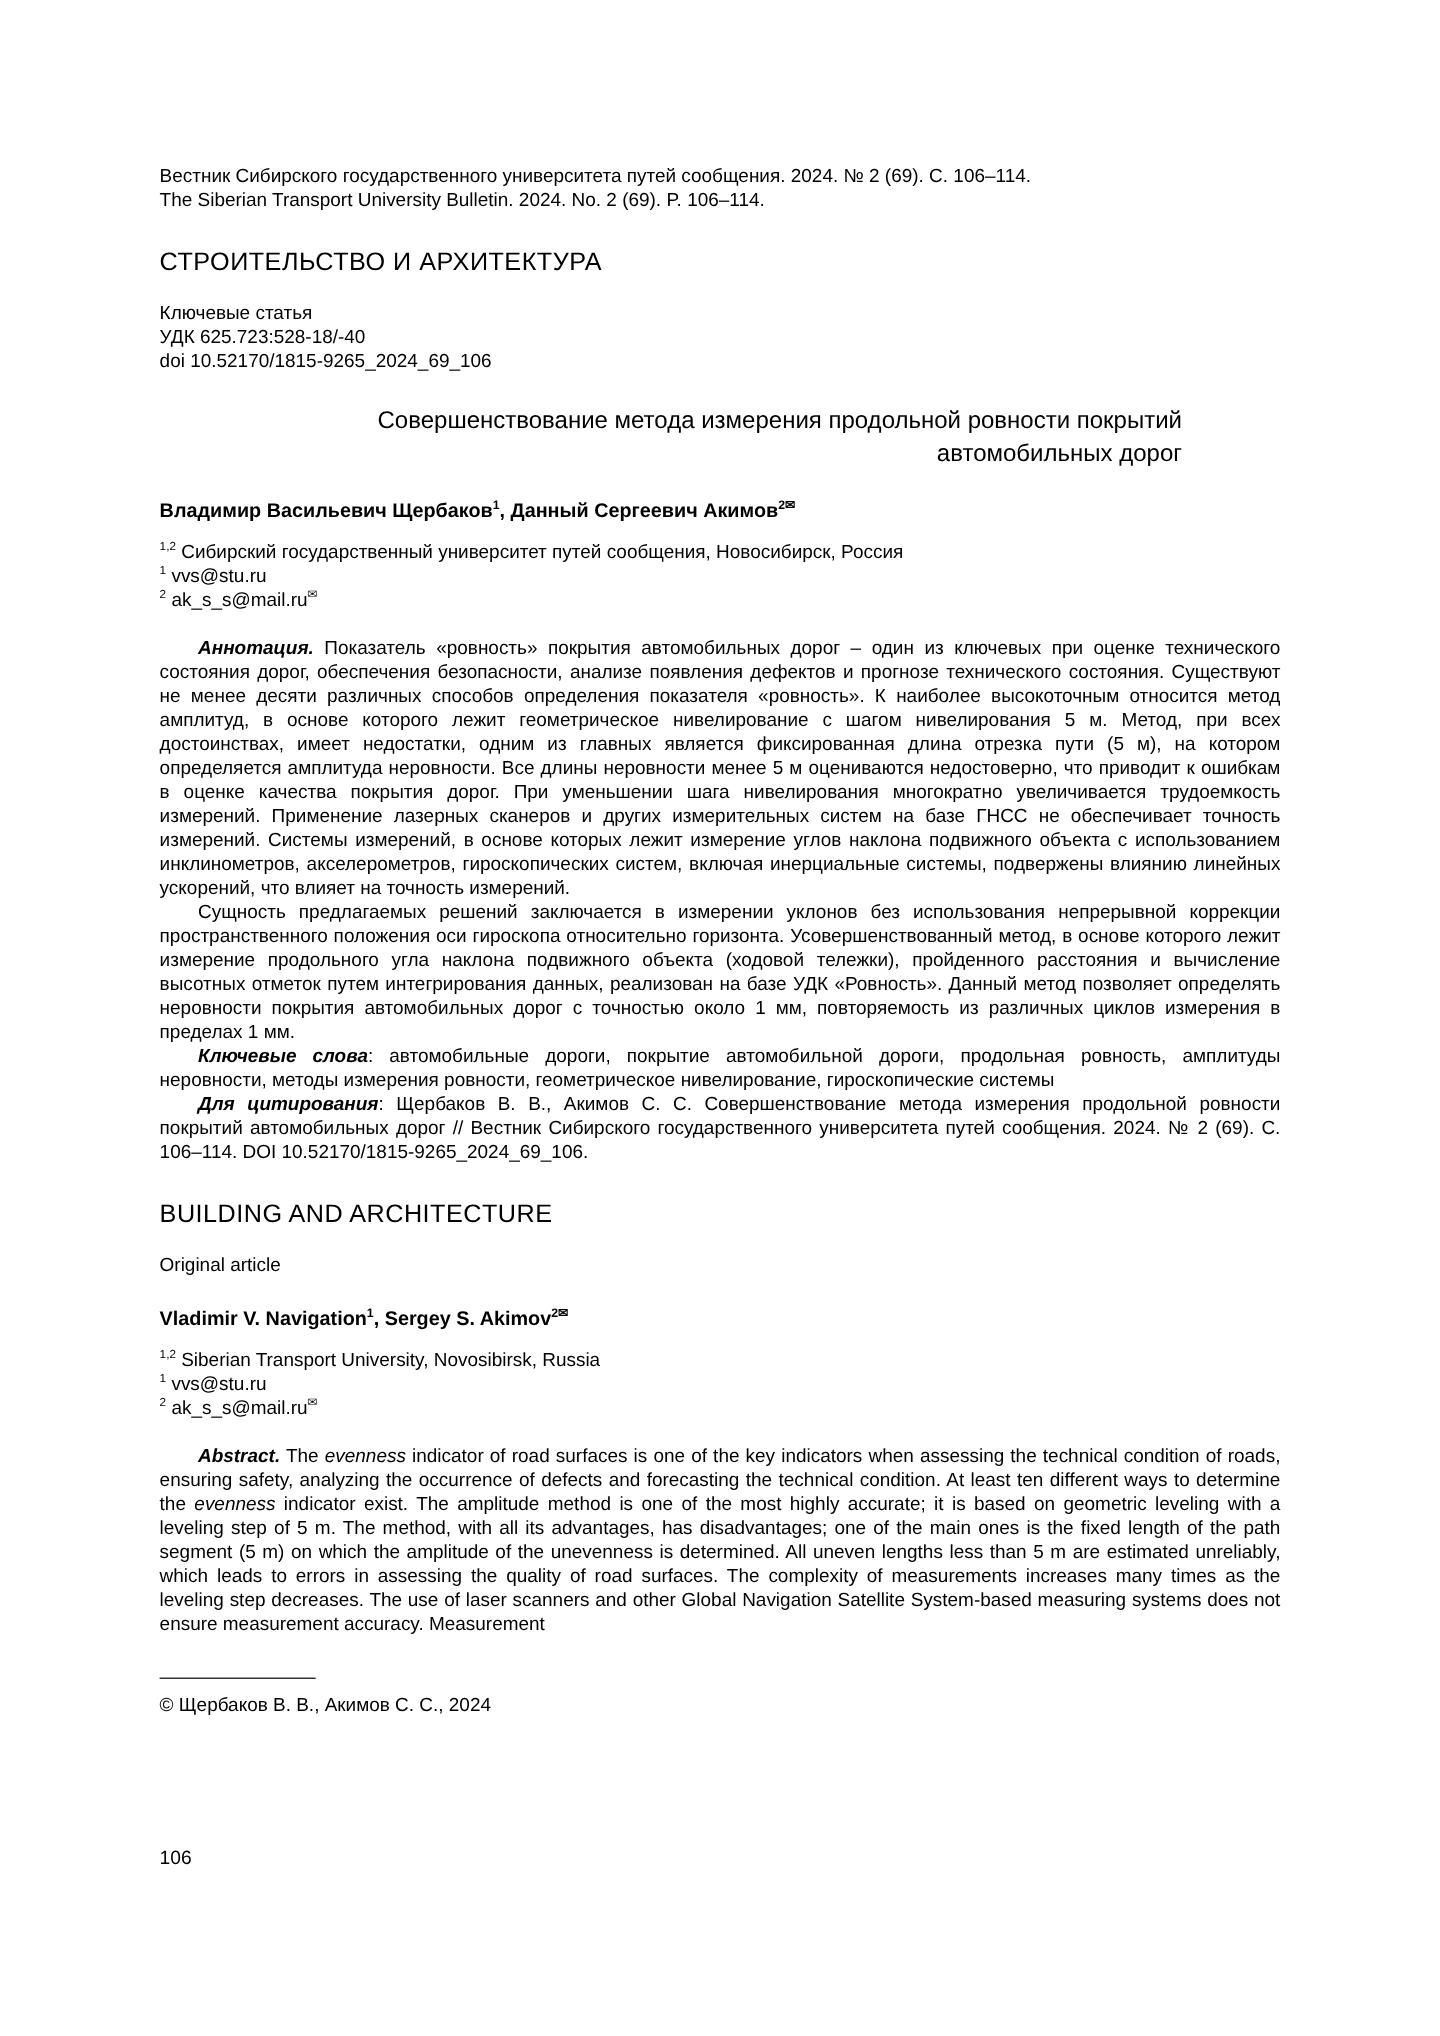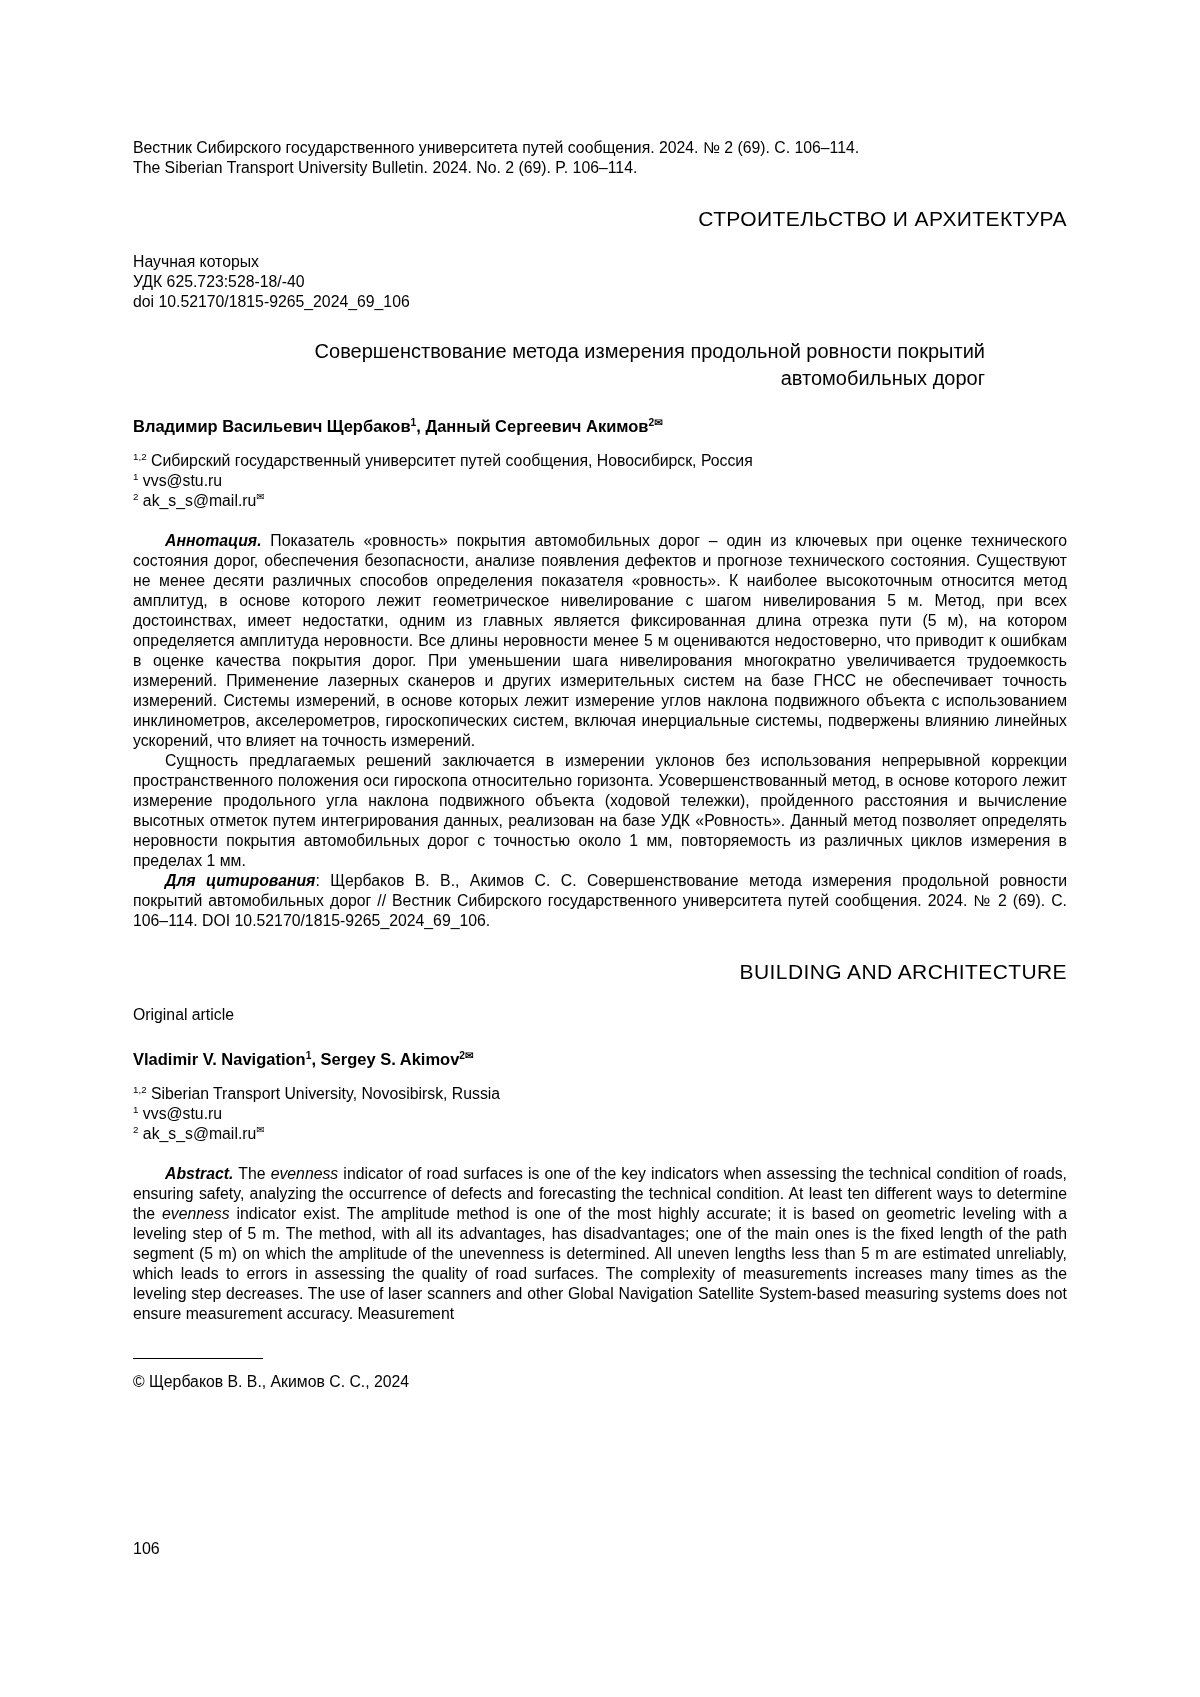--- a/index.html
+++ b/index.html
@@ -17,21 +17,21 @@
     overflow: hidden;
   }
   p { margin: 0; }
   sup { font-size: 0.62em; line-height: 0; }
 
   .journal-header p { white-space: nowrap; }
 
   .section-heading {
     font-size: 21px;
     font-weight: normal;
-    text-align: right;
+    text-align: left;
     line-height: 26px;
     letter-spacing: 0.4px;
     margin: 28px 0 0 0;
   }
   .article-meta { margin-top: 20px; }
 
   .article-title {
     font-size: 20px;
     font-weight: normal;
     text-align: right;
@@ -80,39 +80,40 @@
 <div class="page">
 
   <div class="journal-header">
     <p>Вестник Сибирского государственного университета путей сообщения. 2024. № 2 (69). С. 106–114.</p>
     <p>The Siberian Transport University Bulletin. 2024. No. 2 (69). P. 106–114.</p>
   </div>
 
   <h2 class="section-heading">СТРОИТЕЛЬСТВО И АРХИТЕКТУРА</h2>
 
   <div class="article-meta">
-    <p>Научная которых</p>
+    <p>Ключевые статья</p>
     <p>УДК 625.723:528-18/-40</p>
     <p>doi 10.52170/1815-9265_2024_69_106</p>
   </div>
 
   <h1 class="article-title">Совершенствование метода измерения продольной ровности покрытий автомобильных дорог</h1>
 
   <p class="authors"><span>Владимир Васильевич Щербаков</span><sup>1</sup><span>, </span><span>Данный Сергеевич Акимов</span><sup>2✉</sup></p>
 
   <div class="affiliations">
     <p><sup>1,2</sup><span> Сибирский государственный университет путей сообщения, Новосибирск, Россия</span></p>
     <p><sup>1</sup><span> vvs@stu.ru</span></p>
     <p><sup>2</sup><span> ak_s_s@mail.ru</span><sup>✉</sup></p>
   </div>
 
   <p class="para mt-block"><span class="bi">Аннотация.</span><span> Показатель «ровность» покрытия автомобильных дорог – один из ключевых при оценке технического состояния дорог, обеспечения безопасности, анализе появления дефектов и прогнозе технического состояния. Существуют не менее десяти различных способов определения показателя «ровность». К наиболее высокоточным относится метод амплитуд, в основе которого лежит геометрическое нивелирование с шагом нивелирования 5 м. Метод, при всех достоинствах, имеет недостатки, одним из главных является фиксированная длина отрезка пути (5 м), на котором определяется амплитуда неровности. Все длины неровности менее 5 м оцениваются недостоверно, что приводит к ошибкам в оценке качества покрытия дорог. При уменьшении шага нивелирования многократно увеличивается трудоемкость измерений. Применение лазерных сканеров и других измерительных систем на базе ГНСС не обеспечивает точность измерений. Системы измерений, в основе которых лежит измерение углов наклона подвижного объекта с использованием инклинометров, акселерометров, гироскопических систем, включая инерциальные системы, подвержены влиянию линейных ускорений, что влияет на точность измерений.</span></p>
 
   <p class="para">Сущность предлагаемых решений заключается в измерении уклонов без использования непрерывной коррекции пространственного положения оси гироскопа относительно горизонта. Усовершенствованный метод, в основе которого лежит измерение продольного угла наклона подвижного объекта (ходовой тележки), пройденного расстояния и вычисление высотных отметок путем интегрирования данных, реализован на базе УДК «Ровность». Данный метод позволяет определять неровности покрытия автомобильных дорог с точностью около 1 мм, повторяемость из различных циклов измерения в пределах 1 мм.</p>
 
+  <p class="para"><span class="bi">Ключевые слова</span><span>: автомобильные дороги, покрытие автомобильной дороги, продольная ровность, амплитуды неровности, методы измерения ровности, геометрическое нивелирование, гироскопические системы</span></p>
 
   <p class="para"><span class="bi">Для цитирования</span><span>: Щербаков В. В., Акимов С. С. Совершенствование метода измерения продольной ровности покрытий автомобильных дорог // Вестник Сибирского государственного университета путей сообщения. 2024. № 2 (69). С. 106–114. DOI 10.52170/1815-9265_2024_69_106.</span></p>
 
   <h2 class="section-heading">BUILDING AND ARCHITECTURE</h2>
 
   <p class="article-type-en">Original article</p>
 
 
   <p class="authors"><span>Vladimir V. Navigation</span><sup>1</sup><span>, </span><span>Sergey S. Akimov</span><sup>2✉</sup></p>
 

